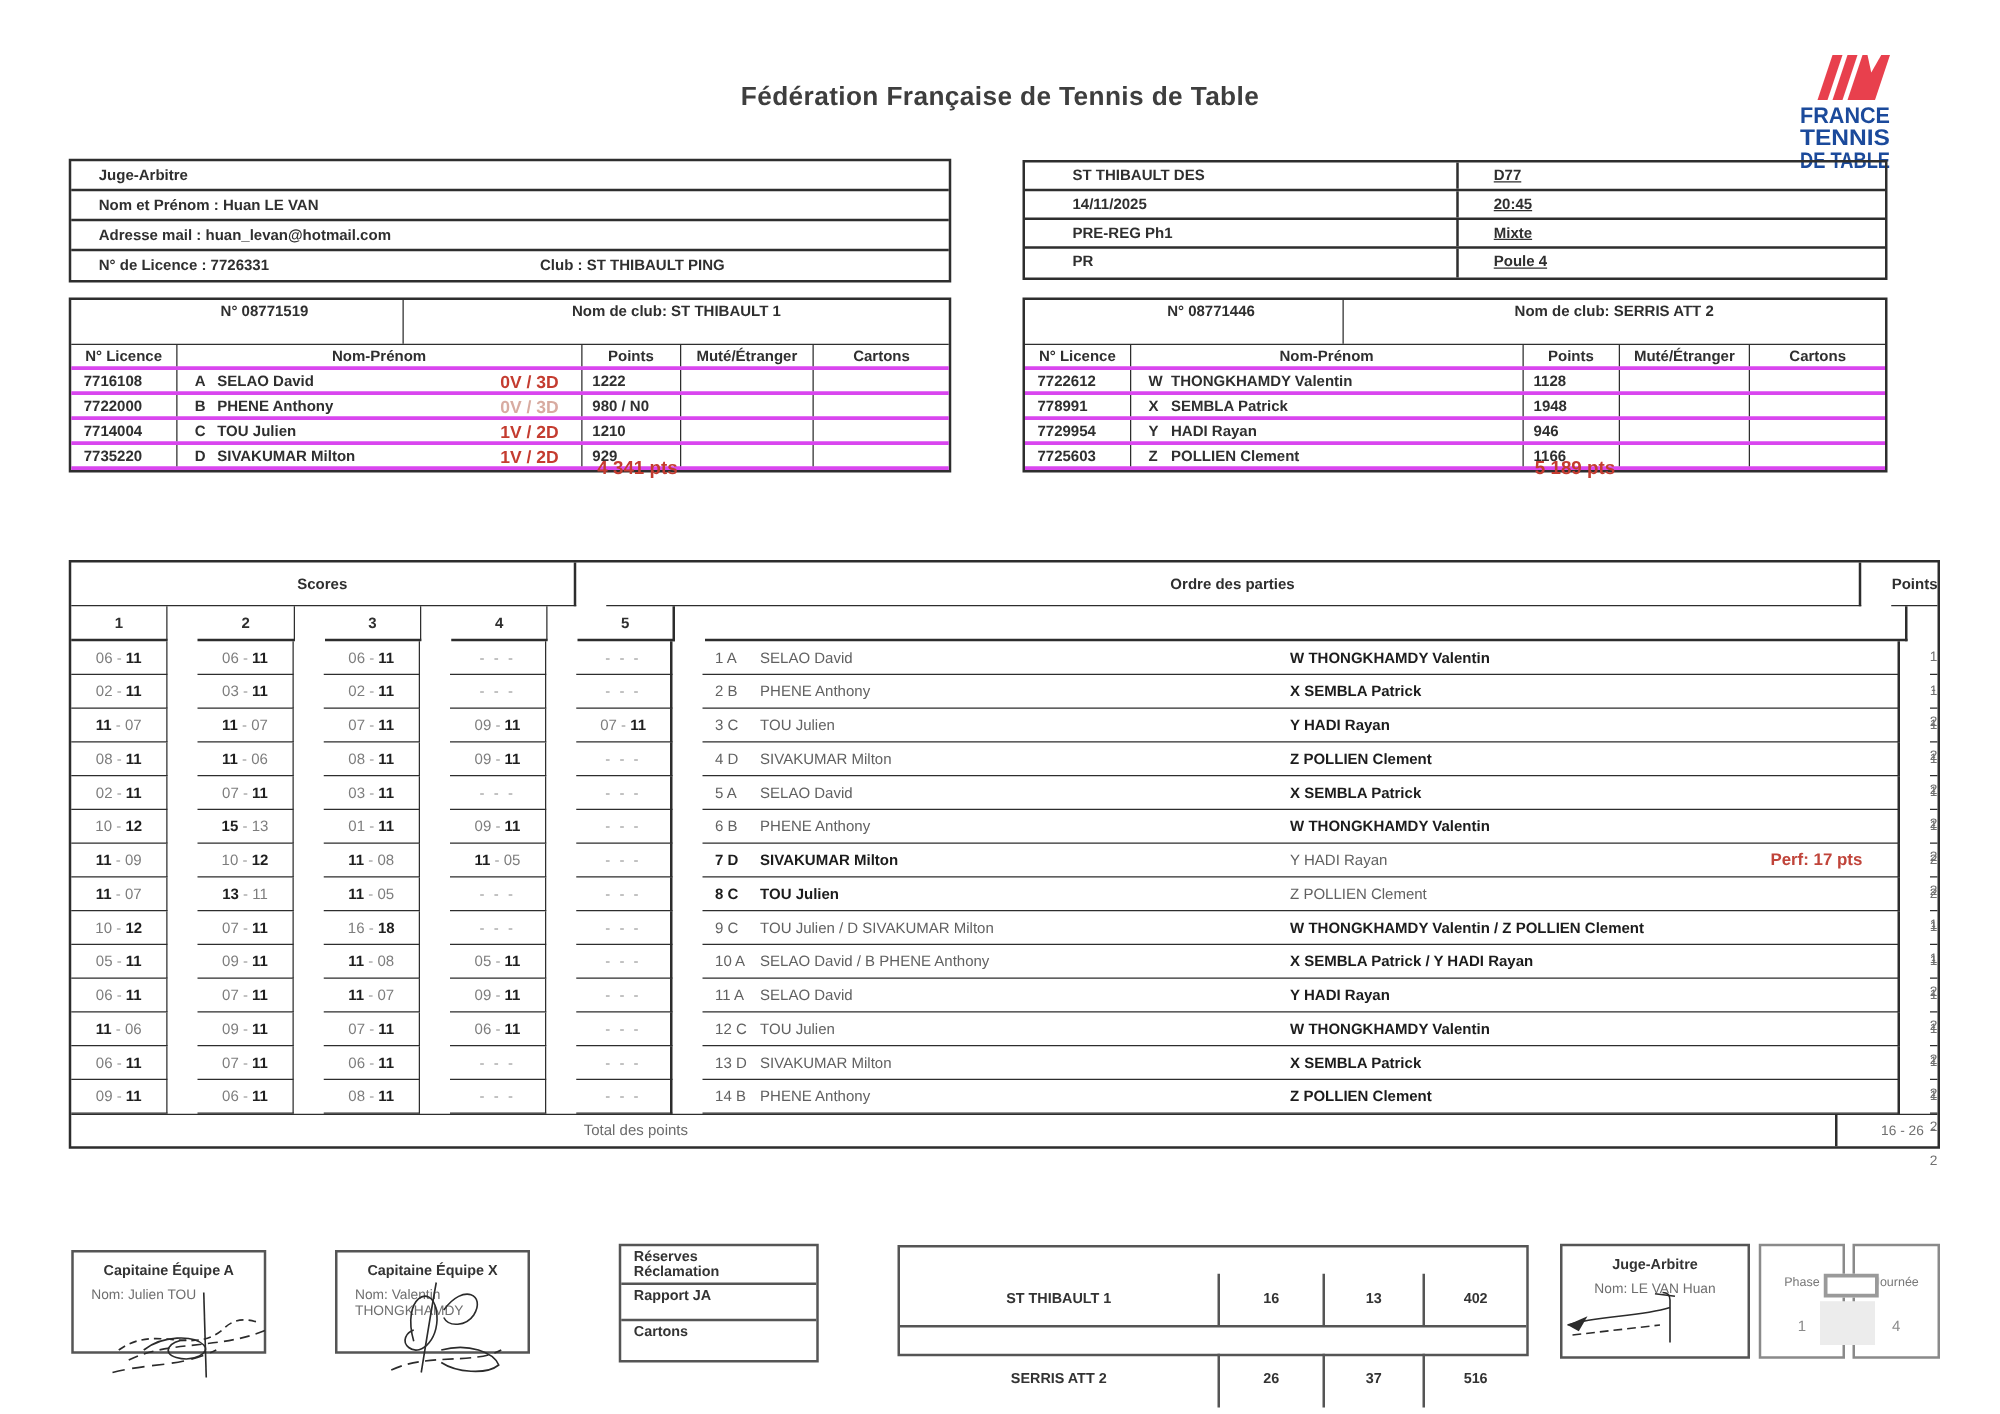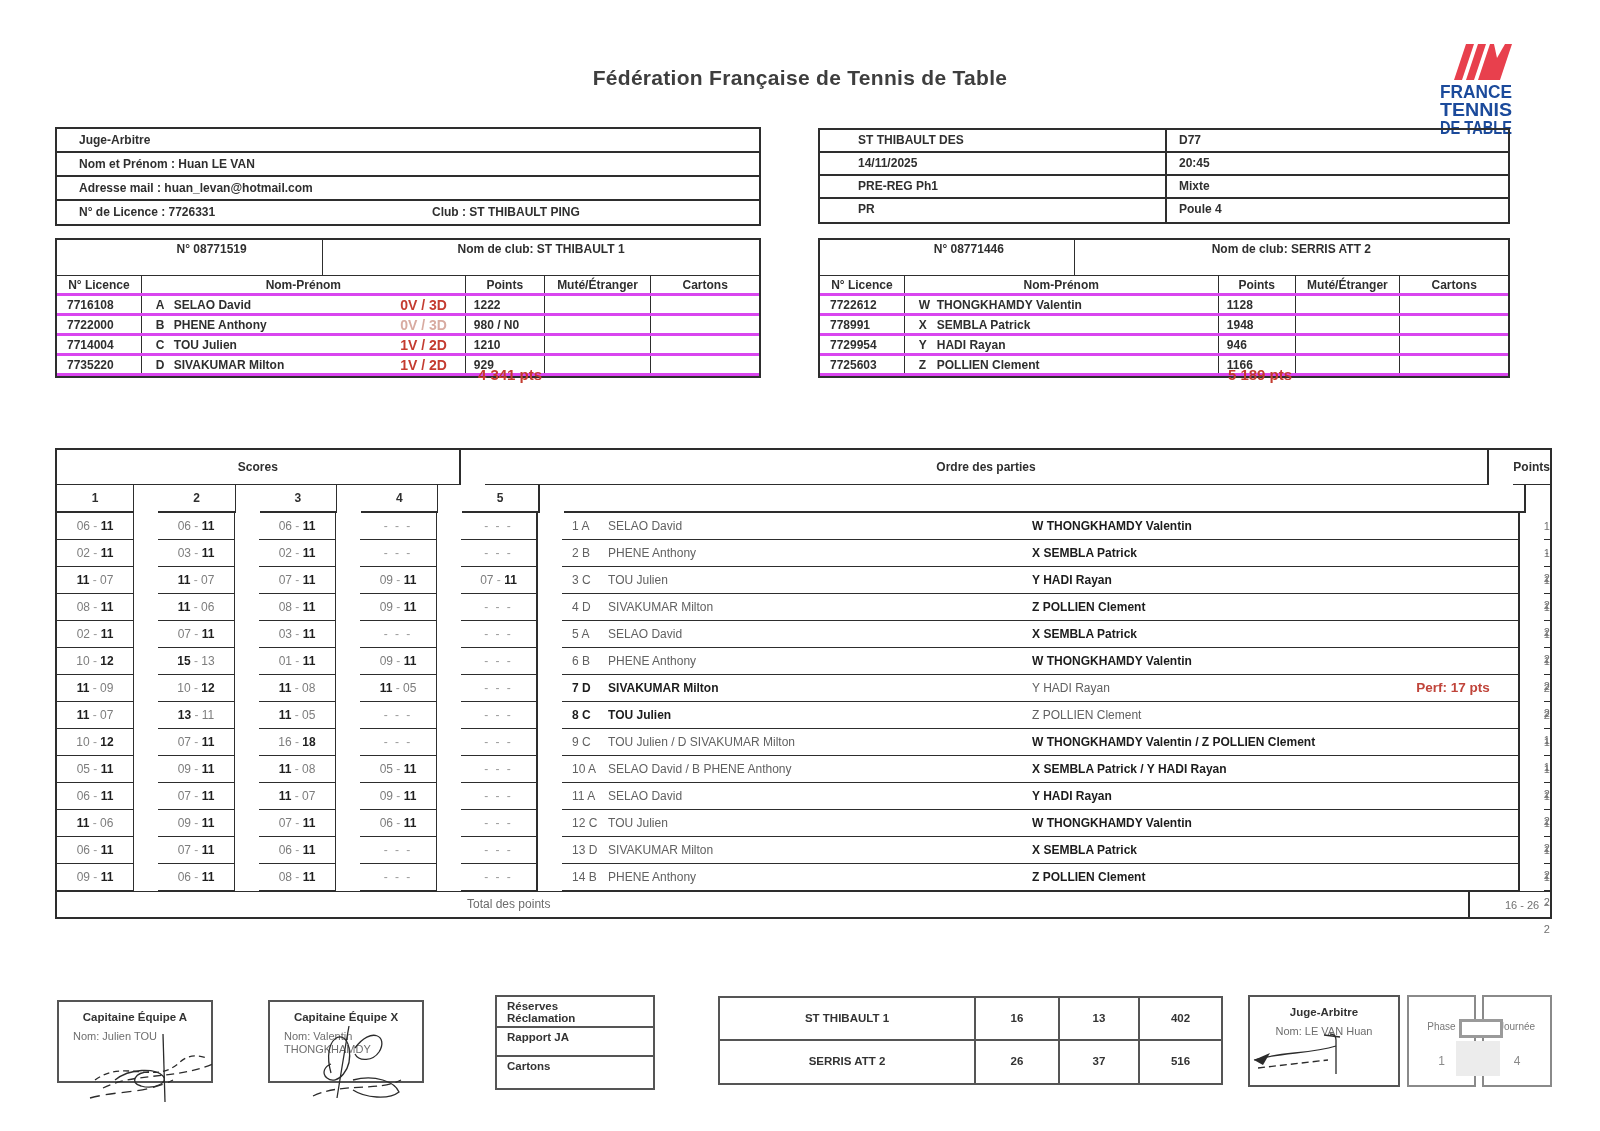--- a/index.html
+++ b/index.html
@@ -19,21 +19,21 @@
             font-size:12px; line-height:22px; padding-left:22px; }
   .refrow:last-child { border-bottom:none; }
   .ref-club { position:absolute; left:375px; top:0; }
 
   
   .matchbox { position:absolute; left:818px; top:128px; width:692px; height:96px;
               border:2px solid #2e2e2e; }
   .mrow { display:flex; height:23px; border-bottom:2px solid #2e2e2e; font-size:12px; }
   .mrow:last-child { border-bottom:none; }
   .mcell-l { width:347px; border-right:2px solid #2e2e2e; padding-left:38px; line-height:21px; }
-  .mcell-r { flex:1; padding-left:12px; line-height:21px; }
+  .mcell-r { flex:1; padding-left:28px; line-height:21px;text-decoration:underline; }
 
   
   .tt { position:absolute; top:238px; border:2px solid #2e2e2e; background:#fff; }
   .tt-left { left:55px; width:706px; }
   .tt-right { left:818px; width:692px; }
   .tt-h1 { display:flex; height:36px; border-bottom:1px solid #2e2e2e;padding-left:44px; }
   .tt-h1 > div { font-size:12px; line-height:19px; text-align:center; }
   .tt-num { border-right:1px solid #2e2e2e; }
   .tt-left .tt-num { width:237px; } .tt-left .tt-club { width:465px; }
   .tt-right .tt-num { width:225px; } .tt-right .tt-club { width:463px; }
@@ -90,21 +90,21 @@
   .jab  { left:1248px; top:995px; width:152px; height:92px; }
   .jab .sn { text-align:center; padding-left:0; }
 
   .resv { position:absolute; left:495px; top:995px; width:160px; height:95px; border:2px solid #555; }
   .resv > div { border-bottom:2px solid #555; padding:3px 0 0 10px; font-size:11.5px;
                 font-weight:bold; color:#333; line-height:12px; }
   .resv > div:last-child { border-bottom:none; }
   .rrow1 { height:31px; } .rrow2 { height:29px; } .rrow3 { height:29px; }
 
   .results { position:absolute; left:718px; top:996px; width:505px; height:89px; border:2px solid #555; }
-  .res-row { display:flex; height:43px; border-bottom:2px solid #555; }
+  .res-row { display:flex; height:43px; border-bottom:2px solid #555;margin-top:21px; }
   .res-row:last-child { border-bottom:none; }
   .res-row > div { font-size:11.5px; font-weight:bold; color:#333; text-align:center; line-height:41px; }
   .rc0 { width:256px; border-right:2px solid #555; }
   .rc1 { width:84px; border-right:2px solid #555; }
   .rc2 { width:80px; border-right:2px solid #555; }
   .rc3 { flex:1; }
 
   .pjbox { position:absolute; top:995px; height:92px; border:2px solid #8a8a8a; }
   .phase { left:1407px; width:69px; }
   .journee { left:1482px; width:70px; }

